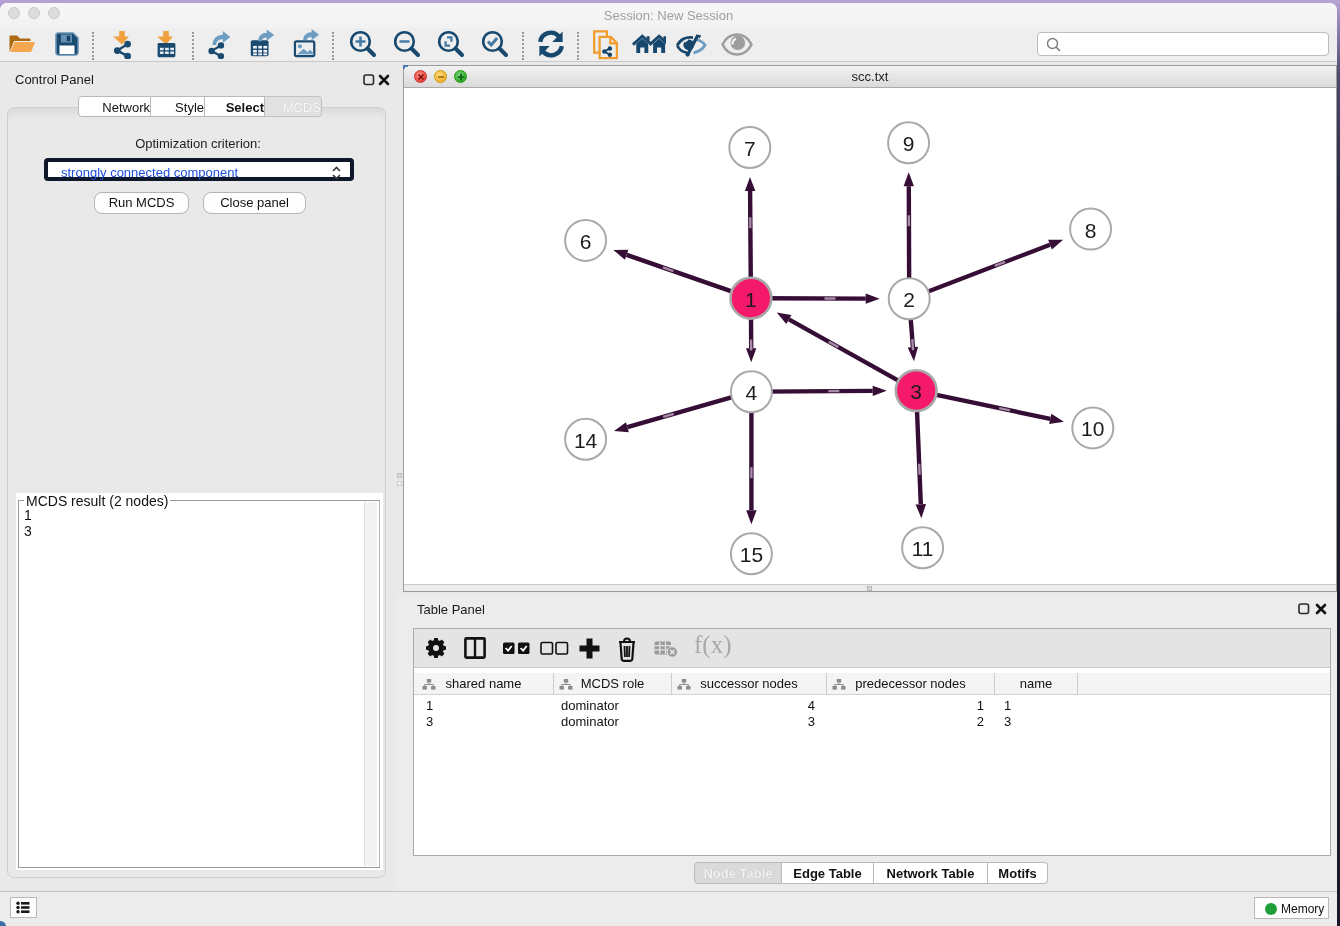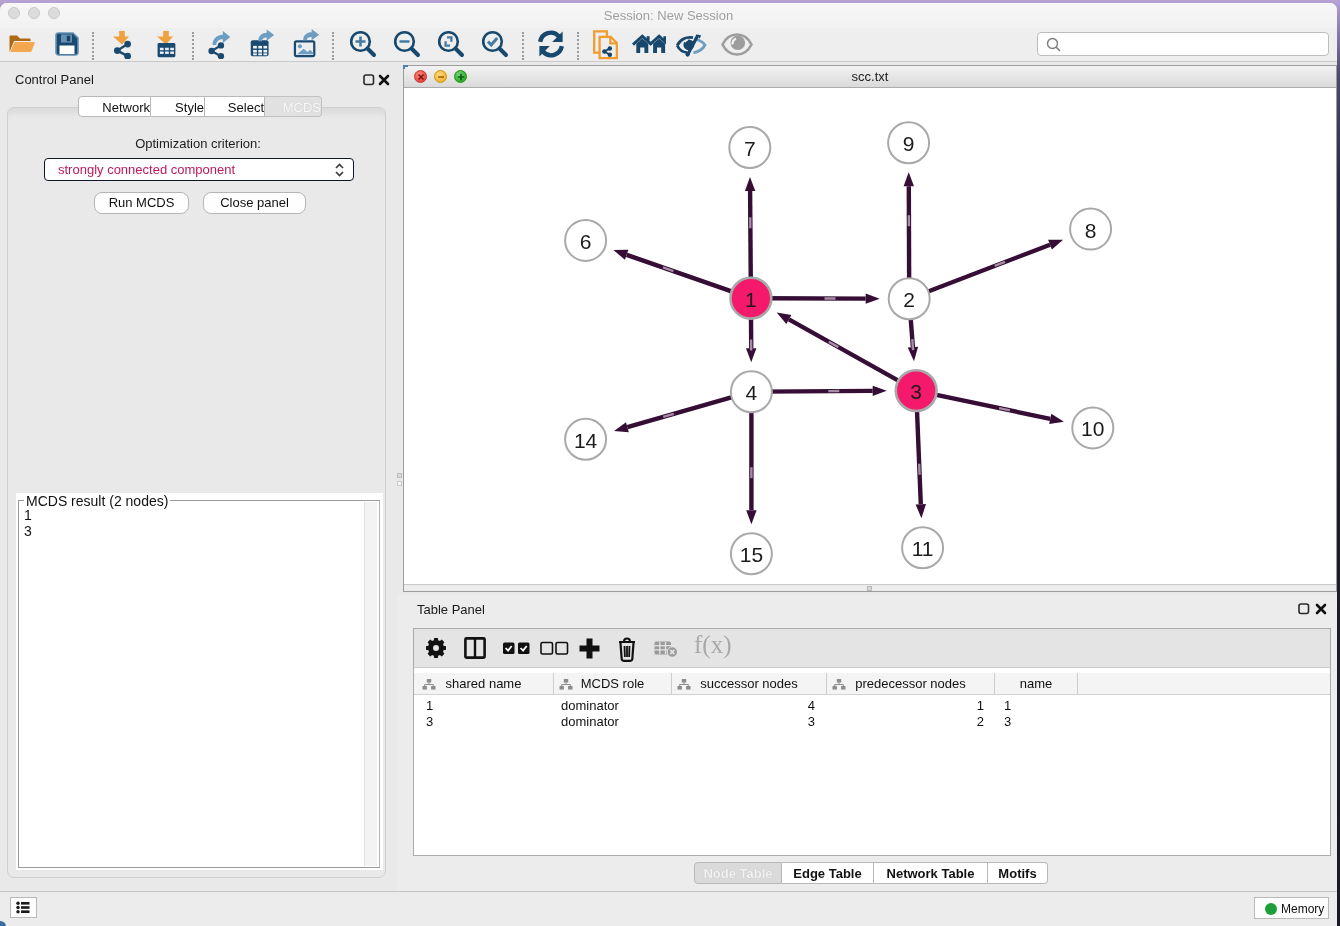--- a/index.html
+++ b/index.html
@@ -20,21 +20,21 @@
 
 #cp { position:absolute; left:0; top:0; width:396px; height:830px; background:#e9e9e9; }
 #cp-title { position:absolute; left:15px; top:10px; font-size:13px; color:#1a1a1a; }
 #cp-inner { position:absolute; left:7px; top:45px; width:379px; height:771px; background:#e9e9e9; border:1px solid #cfcfcf; border-radius:7px; box-shadow:inset 0 12px 9px -8px rgba(0,0,0,0.08); }
 .tabs { position:absolute; display:flex; height:21px; }
 .tab { height:21px; line-height:21px; font-size:13px; text-align:right; background:#ffffff; color:#111; border:1px solid #b9b9b9; border-left:none; }
 .tab.first { border-left:1px solid #b9b9b9; border-radius:4px 0 0 4px; }
 .tab.last { border-radius:0 4px 4px 0; }
 .tab.sel { background:#e1e1e1; color:#fafafa; text-shadow:0 0 1px #bdbdbd; border-color:#c2c2c2; }
 #optlabel { position:absolute; left:0; top:74px; width:396px; text-align:center; font-size:13px; color:#1d1d1d; }
-#dropdown { position:absolute; left:44px; top:96px; width:310px; height:23px; background:#fff; border:1px solid #0f172a; border-radius:4px; font-size:13px; color:#be185d; line-height:21px; padding-left:13px; }
+#dropdown { position:absolute; left:44px; top:96px; width:310px; height:23px; background:#fff; border:4px solid #0f172a; border-radius:4px; font-size:13px; color:#1d4ed8; line-height:21px; padding-left:13px; }
 .btn { position:absolute; height:22px; background:#fefefe; border:1px solid #b5b5b5; border-radius:8px; font-size:13px; color:#111; text-align:center; line-height:20px; }
 #mcdsbox { position:absolute; left:16px; top:431px; width:367px; height:377px; background:#ffffff; }
 #mcdsborder { position:absolute; left:2px; top:7px; width:362px; height:368px; border:1px solid #9a9a9a; border-right:1px solid #b5b5b5; }
 #mcdslegend { position:absolute; left:8px; top:0px; background:#ffffff; padding:0 2px; font-size:14px; color:#111; }
 #mcdsscroll { position:absolute; right:6px; top:9px; width:13px; height:364px; background:#f3f3f3; border-left:1px solid #e0e0e0; }
 
 #nw { position:absolute; left:403px; top:3px; width:934px; height:527px; background:#ffffff; border:1px solid #9c9c9c; }
 #nw-title { position:absolute; left:0; top:0; width:100%; height:22px; background:linear-gradient(180deg,#f2f2f2,#dadada); border-bottom:1px solid #ababab; }
 #nw-name { position:absolute; width:100%; text-align:center; font-size:13px; color:#1c1c1c; line-height:22px; }
 .mac { position:absolute; top:4px; width:13px; height:13px; border-radius:50%; }
@@ -205,21 +205,21 @@
       <svg style="position:absolute; left:363px; top:12px;" width="12" height="12" viewBox="0 0 12 12">
           <rect x="1" y="1" width="9.5" height="9.5" rx="2" fill="none" stroke="#2a2a2a" stroke-width="1.6"></rect>
         </svg>
       <svg style="position:absolute; left:378px; top:12px;" width="12" height="12" viewBox="0 0 12 12">
           <path d="M2 2 L10 10 M10 2 L2 10" stroke="#111" stroke-width="2.6" stroke-linecap="round"></path>
         </svg>
       <div id="cp-inner"></div>
       <div class="tabs" style="left:78px; top:34px;">
         <div class="tab first" style="width:73px;">Network</div>
         <div class="tab" style="width:54px;">Style</div>
-        <div class="tab" style="width:60px;">Select</div>
+        <div class="tab" style="width:60px;font-weight:bold;">Select</div>
         <div class="tab last sel" style="width:57px;">MCDS</div>
       </div>
       <div id="optlabel">Optimization criterion:</div>
       <div id="dropdown">strongly connected component
         <svg width="11" height="14" viewBox="0 0 11 14" style="position:absolute; right:8px; top:4px;">
             <path d="M2 5 L5.5 1.5 L9 5" fill="none" stroke="#3c3c3c" stroke-width="1.7"></path>
             <path d="M2 9 L5.5 12.5 L9 9" fill="none" stroke="#3c3c3c" stroke-width="1.7"></path>
           </svg>
       </div>
       <div class="btn" style="left:94px; top:130px; width:95px;">Run MCDS</div>

